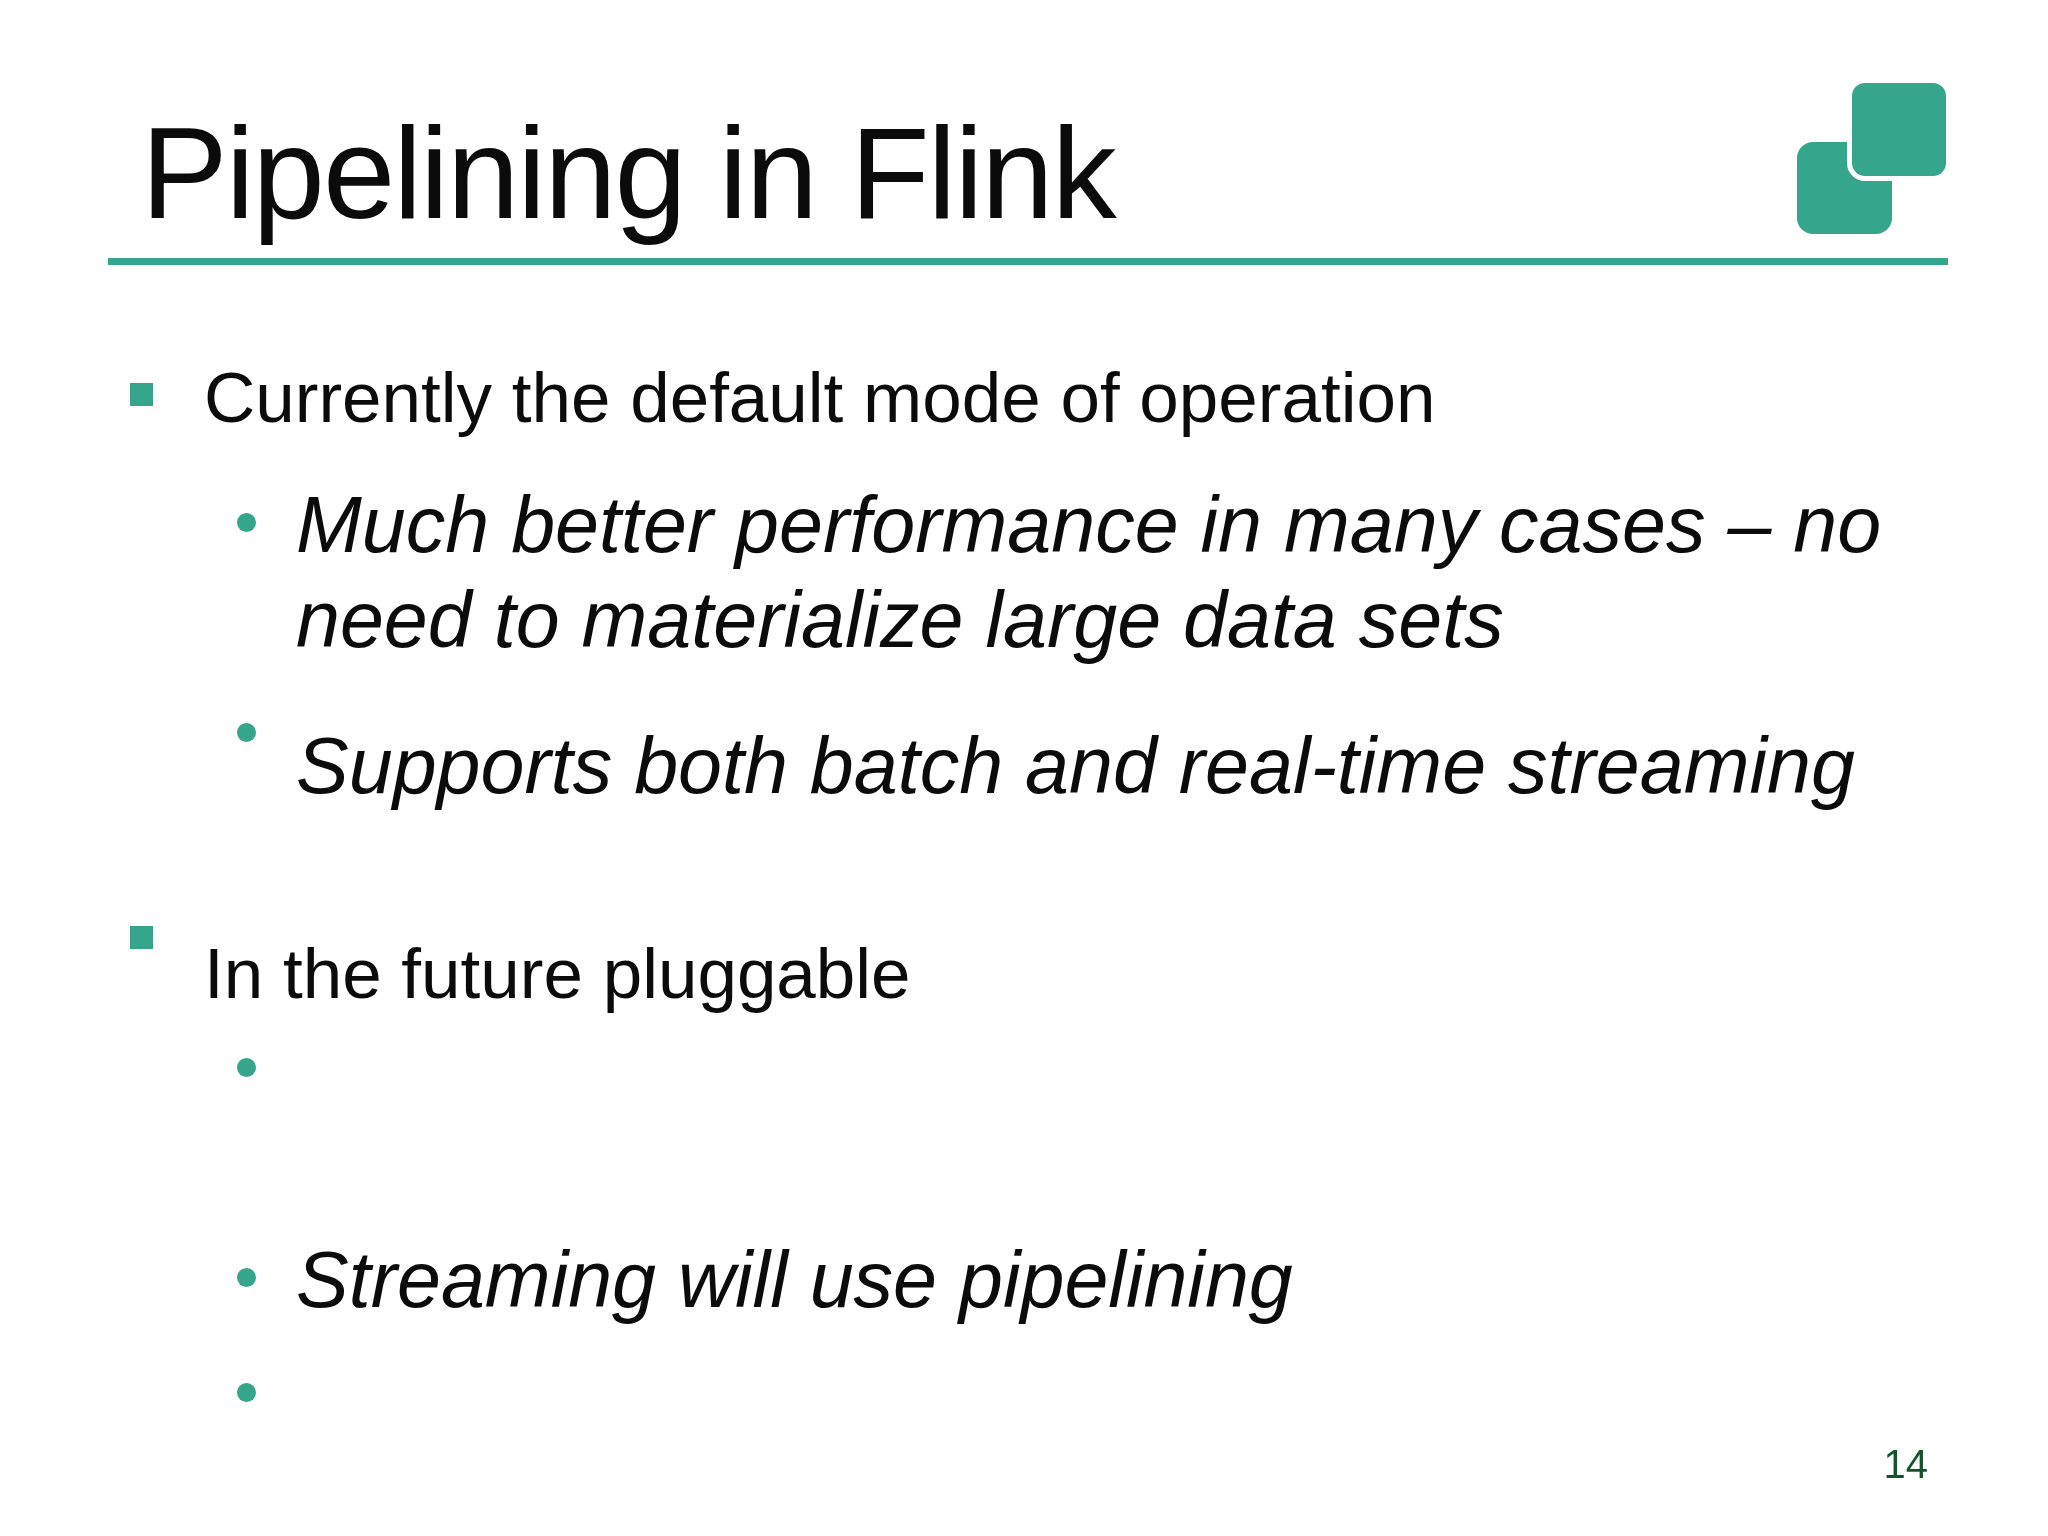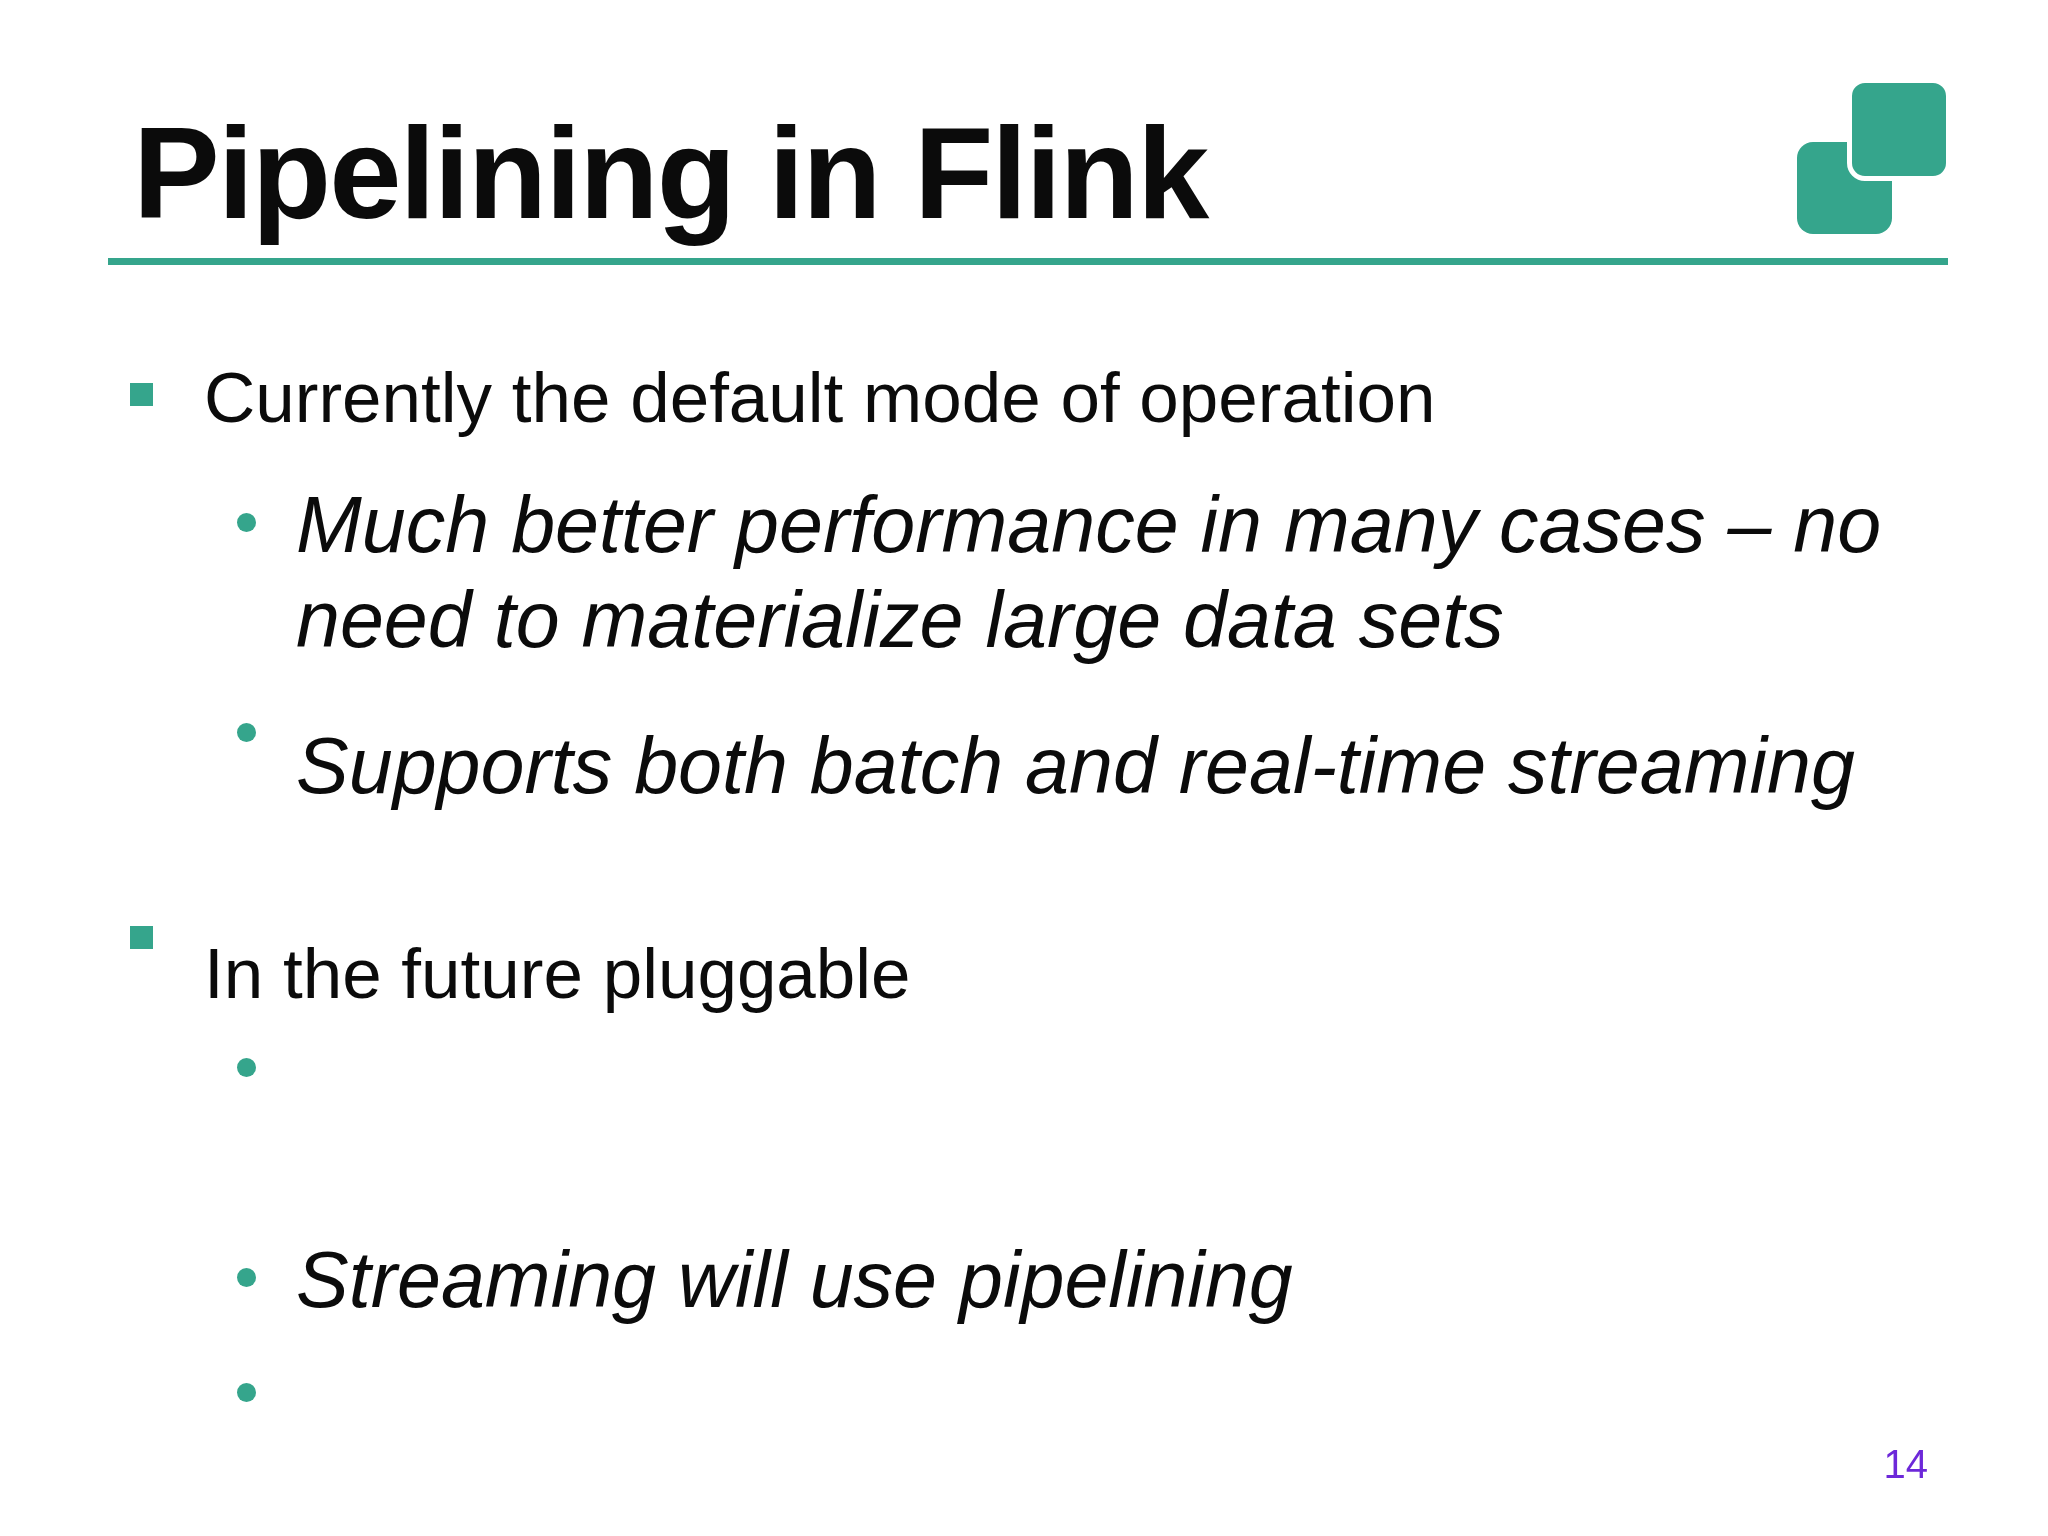--- a/index.html
+++ b/index.html
@@ -13,26 +13,26 @@
     height: 1536px;
     background: #ffffff;
     overflow: hidden;
     font-family: "Liberation Sans", "DejaVu Sans", sans-serif;
     color: #0b0b0b;
   }
 
   
   .slide-title {
     position: absolute;
-    left: 133px;
+    left: 141px;
     top: 98px;
     margin: 0;
     font-size: 130px;
     line-height: 150px;
-    font-weight: 700;
+    font-weight: 400;
     letter-spacing: -2px;
     color: #0b0b0b;
     white-space: nowrap;
     text-align: center;
   }
   .title-underline {
     position: absolute;
     left: 108px;
     top: 258px;
     width: 1840px;
@@ -102,21 +102,21 @@
     background: #35a58c;
   }
 
   
   .page-number {
     position: absolute;
     right: 120px;
     top: 1440px;
     font-size: 40px;
     line-height: 48px;
-    color: #6d28d9;
+    color: #14532d;
   }
 </style>
 </head>
 <body>
 
 <div class="slide">
 
   <h1 class="slide-title">Pipelining in Flink</h1>
 
   <div class="logo">

